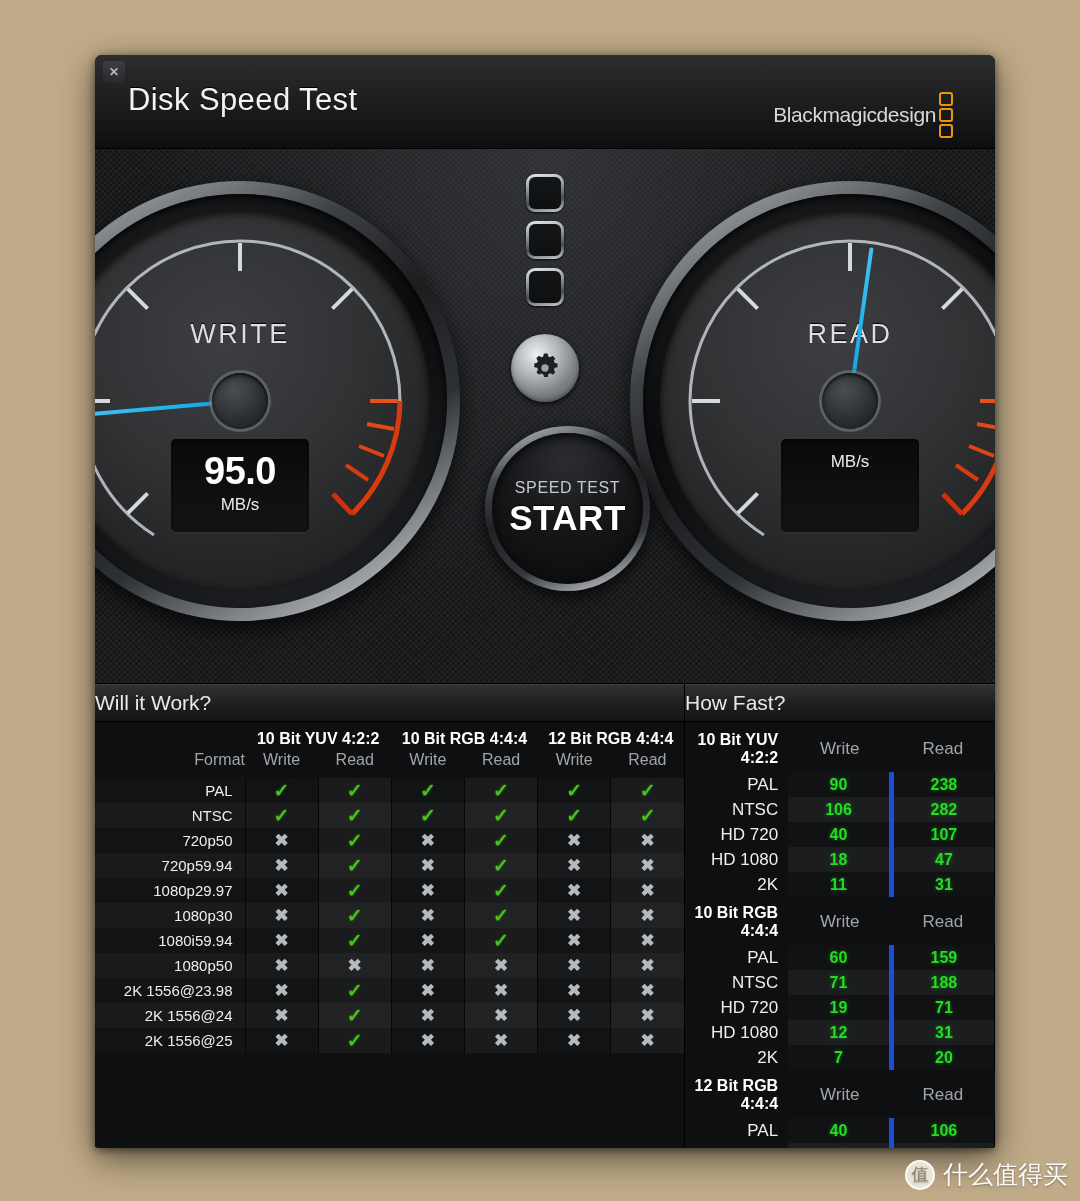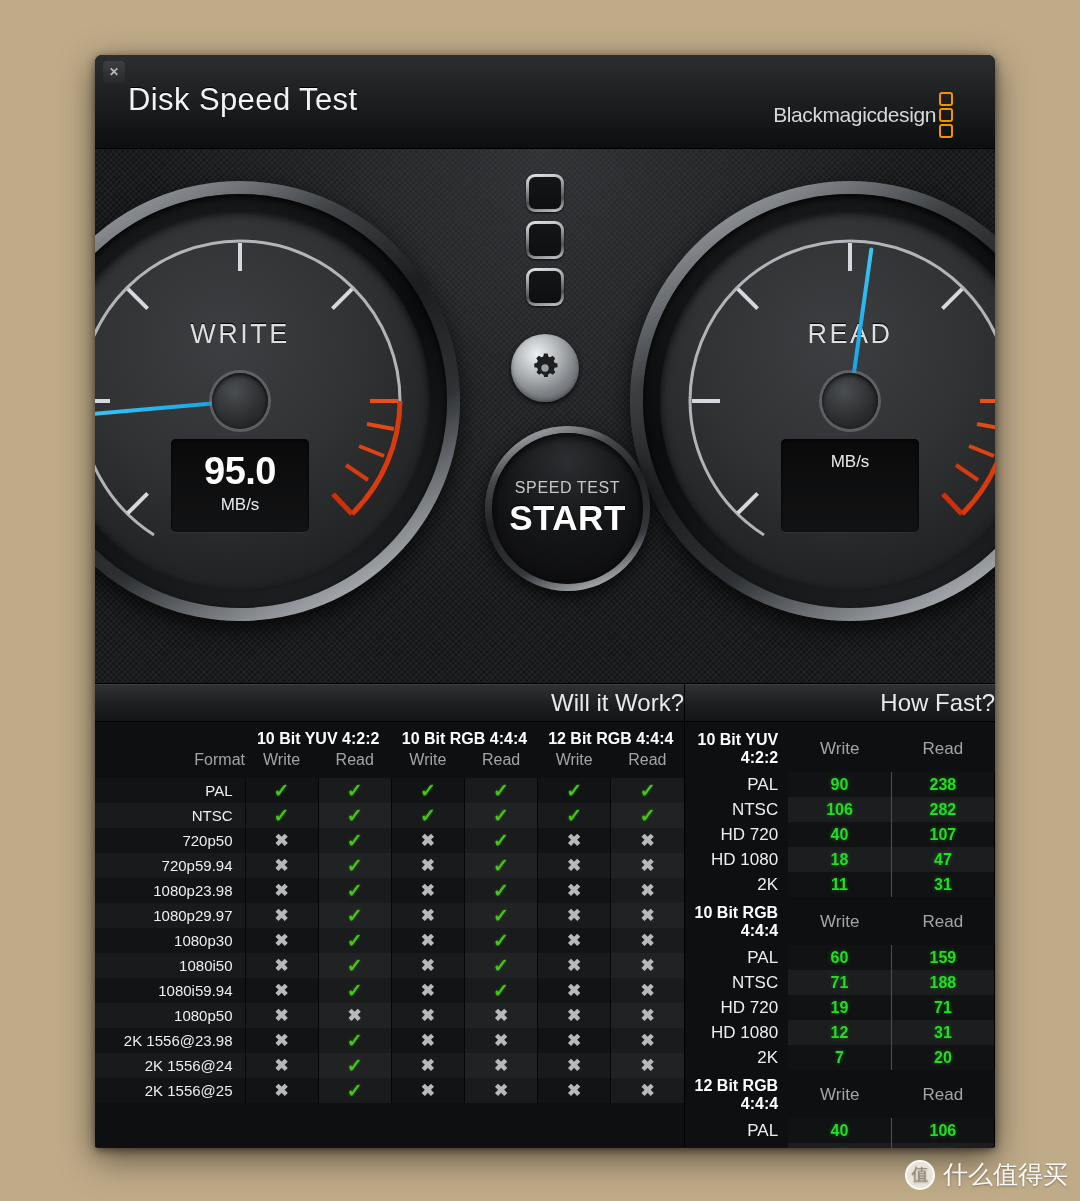--- a/index.html
+++ b/index.html
@@ -139,22 +139,22 @@
     display:flex; flex-direction:column; align-items:center; justify-content:center;
   }
   #start-sub { color:#c6c9cc; font-size: 16px; letter-spacing: .6px; }
   #start-main { color:#fff; font-size: 35px; font-weight:bold; letter-spacing: .5px; margin-top:1px;
                 text-shadow: 0 -1px 1px #000; }
   
   #bottom { display:flex; height: 463px; background:#0e0f10; }
   #left-panel  { width: 590px; border-right: 1px solid #000; }
   #right-panel { flex:1; }
   .section-head {
-    height: 38px; line-height: 38px; text-align:right;
-    color:#e6e8ea; font-size: 24px;
+    height: 38px; line-height: 38px; text-align:left;
+    color:#e6e8ea; font-size: 21px;
     background: linear-gradient(180deg,#303234,#1d1e20 55%,#141516 100%);
     border-bottom: 1px solid #000;
     box-shadow: inset 0 1px 0 rgba(255,255,255,.07);
   }
   
   #wtable { width:100%; border-collapse: collapse; table-layout: fixed; }
   #wtable th, #wtable td { text-align:center; }
   #wtable .colfmt { width: 150px; text-align:right; padding-right: 12px; }
   #wtable thead .grp {
     color:#fff; font-size: 16px; font-weight:bold; padding: 8px 0 0;
@@ -175,21 +175,21 @@
   
   #ftable { width:100%; border-collapse: collapse; table-layout:fixed; margin-top: 2px; }
   #ftable td, #ftable th { font-size: 17px; }
   #ftable .lbl  { text-align:right; padding-right: 10px; color:#eceef0; width: 150px; }
   #ftable .grp  { text-align:right; padding: 7px 10px 5px 0; color:#fff; font-weight:bold; font-size:16px; }
   #ftable .hdr  { color:#a2a5a8; text-align:center; font-weight:normal; padding: 7px 0 5px; }
   #ftable .num  { text-align:center; color:#22dd22; font-weight:bold; font-size: 16px;
                   text-shadow: 0 0 4px rgba(34,221,34,.4); height: 25px; }
   #ftable tr.r-odd  .num { background:#111213; }
   #ftable tr.r-even .num { background:#1c1d1f; }
-  #ftable .num.read { border-left:1px solid #1d4ed8; border-right:1px solid #000; }
+  #ftable .num.read { border-left:5px solid #1d4ed8; border-right:1px solid #000; }
   
   #watermark {
     position:absolute; right: 12px; bottom: 10px;
     display:flex; align-items:center; gap: 8px;
     color:#fbfbfb; font-size: 25px;
     text-shadow: 0 1px 2px rgba(0,0,0,.35);
   }
   #wm-badge {
     width: 30px; height:30px; border-radius:50%;
     background:#e9e4d8; color:#8e8472; font-size:17px;
@@ -360,48 +360,30 @@
             <tr>
               <td class="fmt colfmt">720p59.94</td>
               <td><span class="no">✖</span></td>
               <td class="c-even"><span class="ok">✓</span></td>
               <td><span class="no">✖</span></td>
               <td class="c-even"><span class="ok">✓</span></td>
               <td><span class="no">✖</span></td>
               <td class="c-even"><span class="no">✖</span></td>
             </tr>
             <tr>
-              <td class="fmt colfmt">1080p23.98</td>
-              <td><span class="no">✖</span></td>
-              <td class="c-even"><span class="ok">✓</span></td>
-              <td><span class="no">✖</span></td>
-              <td class="c-even"><span class="ok">✓</span></td>
-              <td><span class="no">✖</span></td>
-              <td class="c-even"><span class="no">✖</span></td>
-            </tr>
-            <tr>
               <td class="fmt colfmt">1080p29.97</td>
               <td><span class="no">✖</span></td>
               <td class="c-even"><span class="ok">✓</span></td>
               <td><span class="no">✖</span></td>
               <td class="c-even"><span class="ok">✓</span></td>
               <td><span class="no">✖</span></td>
               <td class="c-even"><span class="no">✖</span></td>
             </tr>
             <tr>
               <td class="fmt colfmt">1080p30</td>
-              <td><span class="no">✖</span></td>
-              <td class="c-even"><span class="ok">✓</span></td>
-              <td><span class="no">✖</span></td>
-              <td class="c-even"><span class="ok">✓</span></td>
-              <td><span class="no">✖</span></td>
-              <td class="c-even"><span class="no">✖</span></td>
-            </tr>
-            <tr>
-              <td class="fmt colfmt">1080i50</td>
               <td><span class="no">✖</span></td>
               <td class="c-even"><span class="ok">✓</span></td>
               <td><span class="no">✖</span></td>
               <td class="c-even"><span class="ok">✓</span></td>
               <td><span class="no">✖</span></td>
               <td class="c-even"><span class="no">✖</span></td>
             </tr>
             <tr>
               <td class="fmt colfmt">1080i59.94</td>
               <td><span class="no">✖</span></td>

